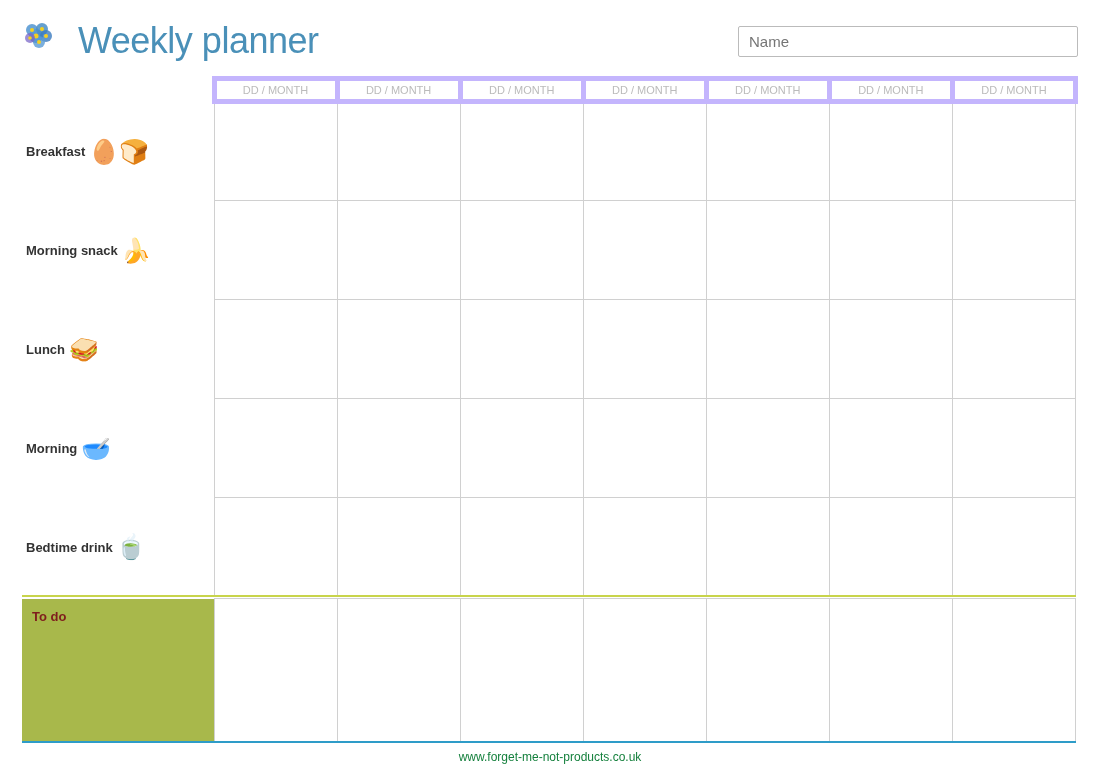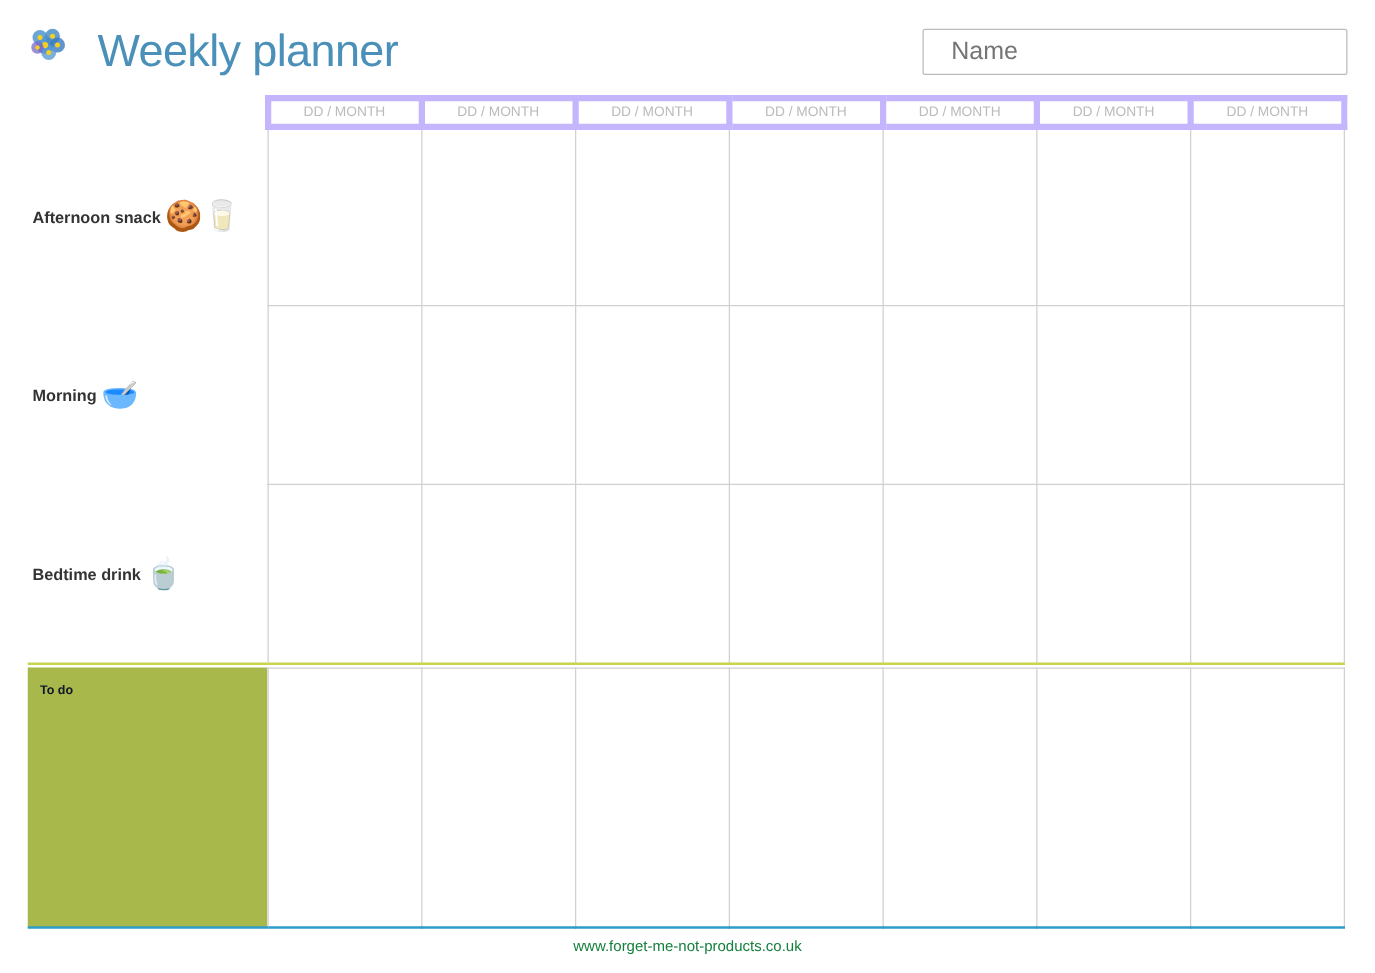--- a/index.html
+++ b/index.html
@@ -41,22 +41,22 @@
     }
     .title {
       font-size: 36px;
       font-weight: 300;
       color: #4a90b8;
       letter-spacing: -0.5px;
     }
     .name-input {
       border: 1px solid #bbb;
       border-radius: 2px;
-      padding: 6px 22px;
-      font-size: 20px;
+      padding: 6px 10px;
+      font-size: 15px;
       color: #aaa;
       width: 340px;
       outline: none;
     }
 
     
     .table-wrap {
       flex: 1;
       display: flex;
       flex-direction: column;
@@ -137,23 +137,23 @@
       padding: 8px 4px 4px 8px;
       vertical-align: top;
     }
     .todo-row td.data-cell {
       background: #fff;
       border: 1px solid #d0d0d0;
       height: 90px;
       vertical-align: top;
     }
     .todo-label {
-      font-size: 10px;
+      font-size: 13px;
       font-weight: 600;
-      color: #0f172a;
+      color: #7f1d1d;
     }
     
     .todo-top-border td {
       border-top: 2.5px solid #c8d44b !important;
       padding: 0;
       height: 0;
     }
     .todo-top-border td.row-label-cell {
       border-top: 2.5px solid #c8d44b !important;
     }
@@ -242,38 +242,68 @@
           <td>DD / MONTH</td>
           <td>DD / MONTH</td>
           <td>DD / MONTH</td>
           <td>DD / MONTH</td>
           <td>DD / MONTH</td>
           <td>DD / MONTH</td>
         </tr>
       </thead>
       <tbody>
 
-
-
-
-        <tr class="meal-row afternoon-snack-row">
-          <td class="row-label-cell">
-            <div class="meal-label-inner">
-              <span class="meal-label-text">Afternoon snack</span>
-              <span class="meal-icon">🍪🥛</span>
-            </div>
-          </td>
-          <td class="data-cell"></td>
-          <td class="data-cell"></td>
-          <td class="data-cell"></td>
-          <td class="data-cell"></td>
-          <td class="data-cell"></td>
-          <td class="data-cell"></td>
-          <td class="data-cell"></td>
-        </tr>
+        <tr class="meal-row breakfast-row">
+          <td class="row-label-cell">
+            <div class="meal-label-inner">
+              <span class="meal-label-text">Breakfast</span>
+              <span class="meal-icon">🥚🍞</span>
+            </div>
+          </td>
+          <td class="data-cell"></td>
+          <td class="data-cell"></td>
+          <td class="data-cell"></td>
+          <td class="data-cell"></td>
+          <td class="data-cell"></td>
+          <td class="data-cell"></td>
+          <td class="data-cell"></td>
+        </tr>
+
+        <tr class="meal-row morning-snack-row">
+          <td class="row-label-cell">
+            <div class="meal-label-inner">
+              <span class="meal-label-text">Morning snack</span>
+              <span class="meal-icon">🍌</span>
+            </div>
+          </td>
+          <td class="data-cell"></td>
+          <td class="data-cell"></td>
+          <td class="data-cell"></td>
+          <td class="data-cell"></td>
+          <td class="data-cell"></td>
+          <td class="data-cell"></td>
+          <td class="data-cell"></td>
+        </tr>
+
+        <tr class="meal-row lunch-row">
+          <td class="row-label-cell">
+            <div class="meal-label-inner">
+              <span class="meal-label-text">Lunch</span>
+              <span class="meal-icon">🥪</span>
+            </div>
+          </td>
+          <td class="data-cell"></td>
+          <td class="data-cell"></td>
+          <td class="data-cell"></td>
+          <td class="data-cell"></td>
+          <td class="data-cell"></td>
+          <td class="data-cell"></td>
+          <td class="data-cell"></td>
+        </tr>
+
 
         <tr class="meal-row supper-row">
           <td class="row-label-cell">
             <div class="meal-label-inner">
               <span class="meal-label-text">Morning</span>
               <span class="meal-icon">🥣</span>
             </div>
           </td>
           <td class="data-cell"></td>
           <td class="data-cell"></td>

